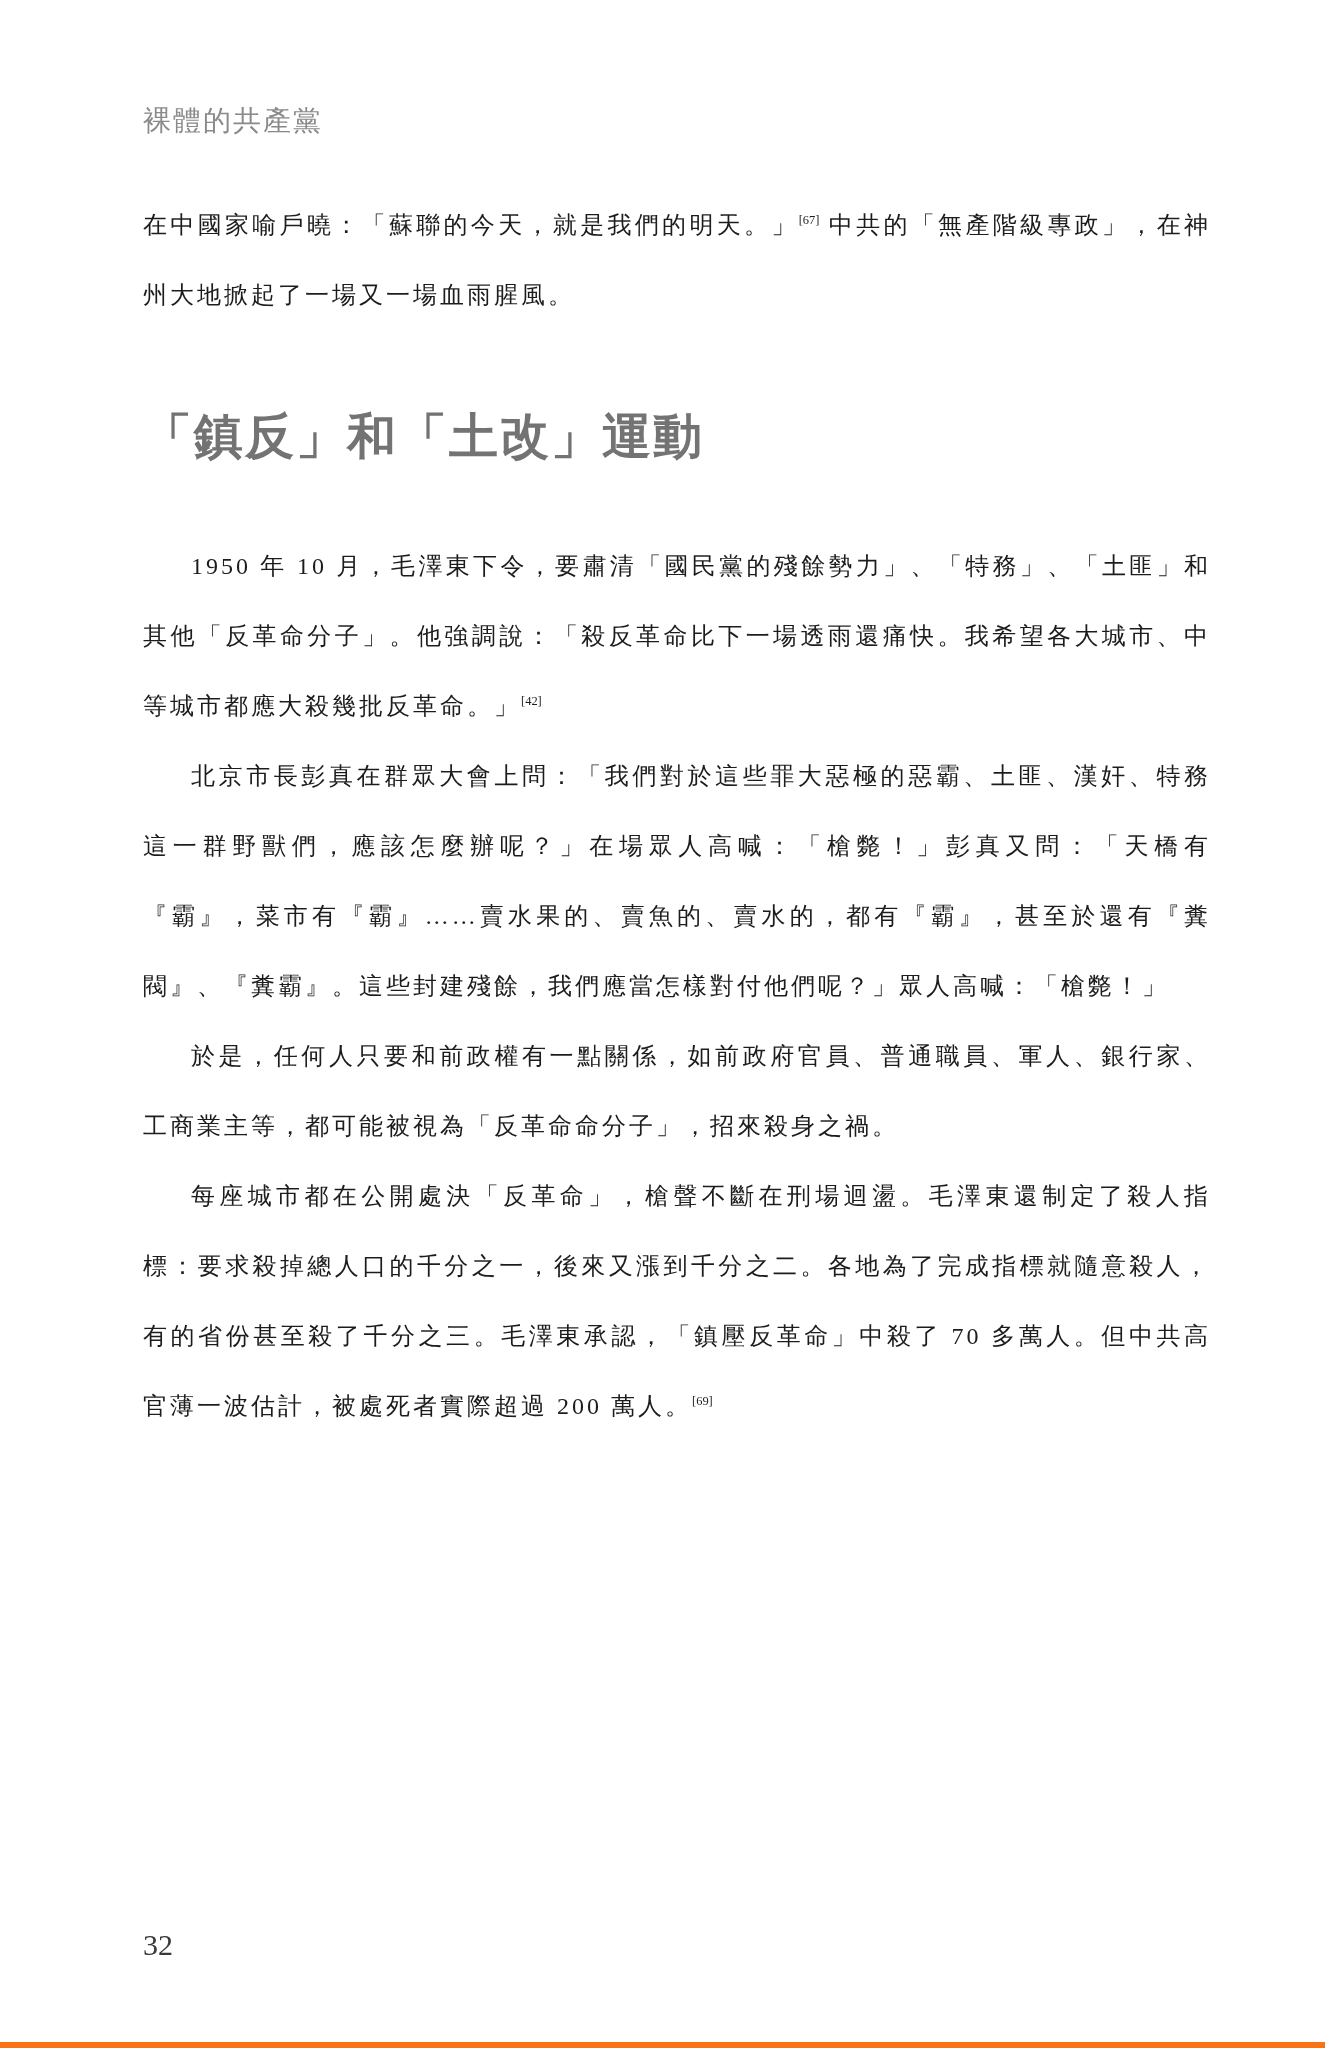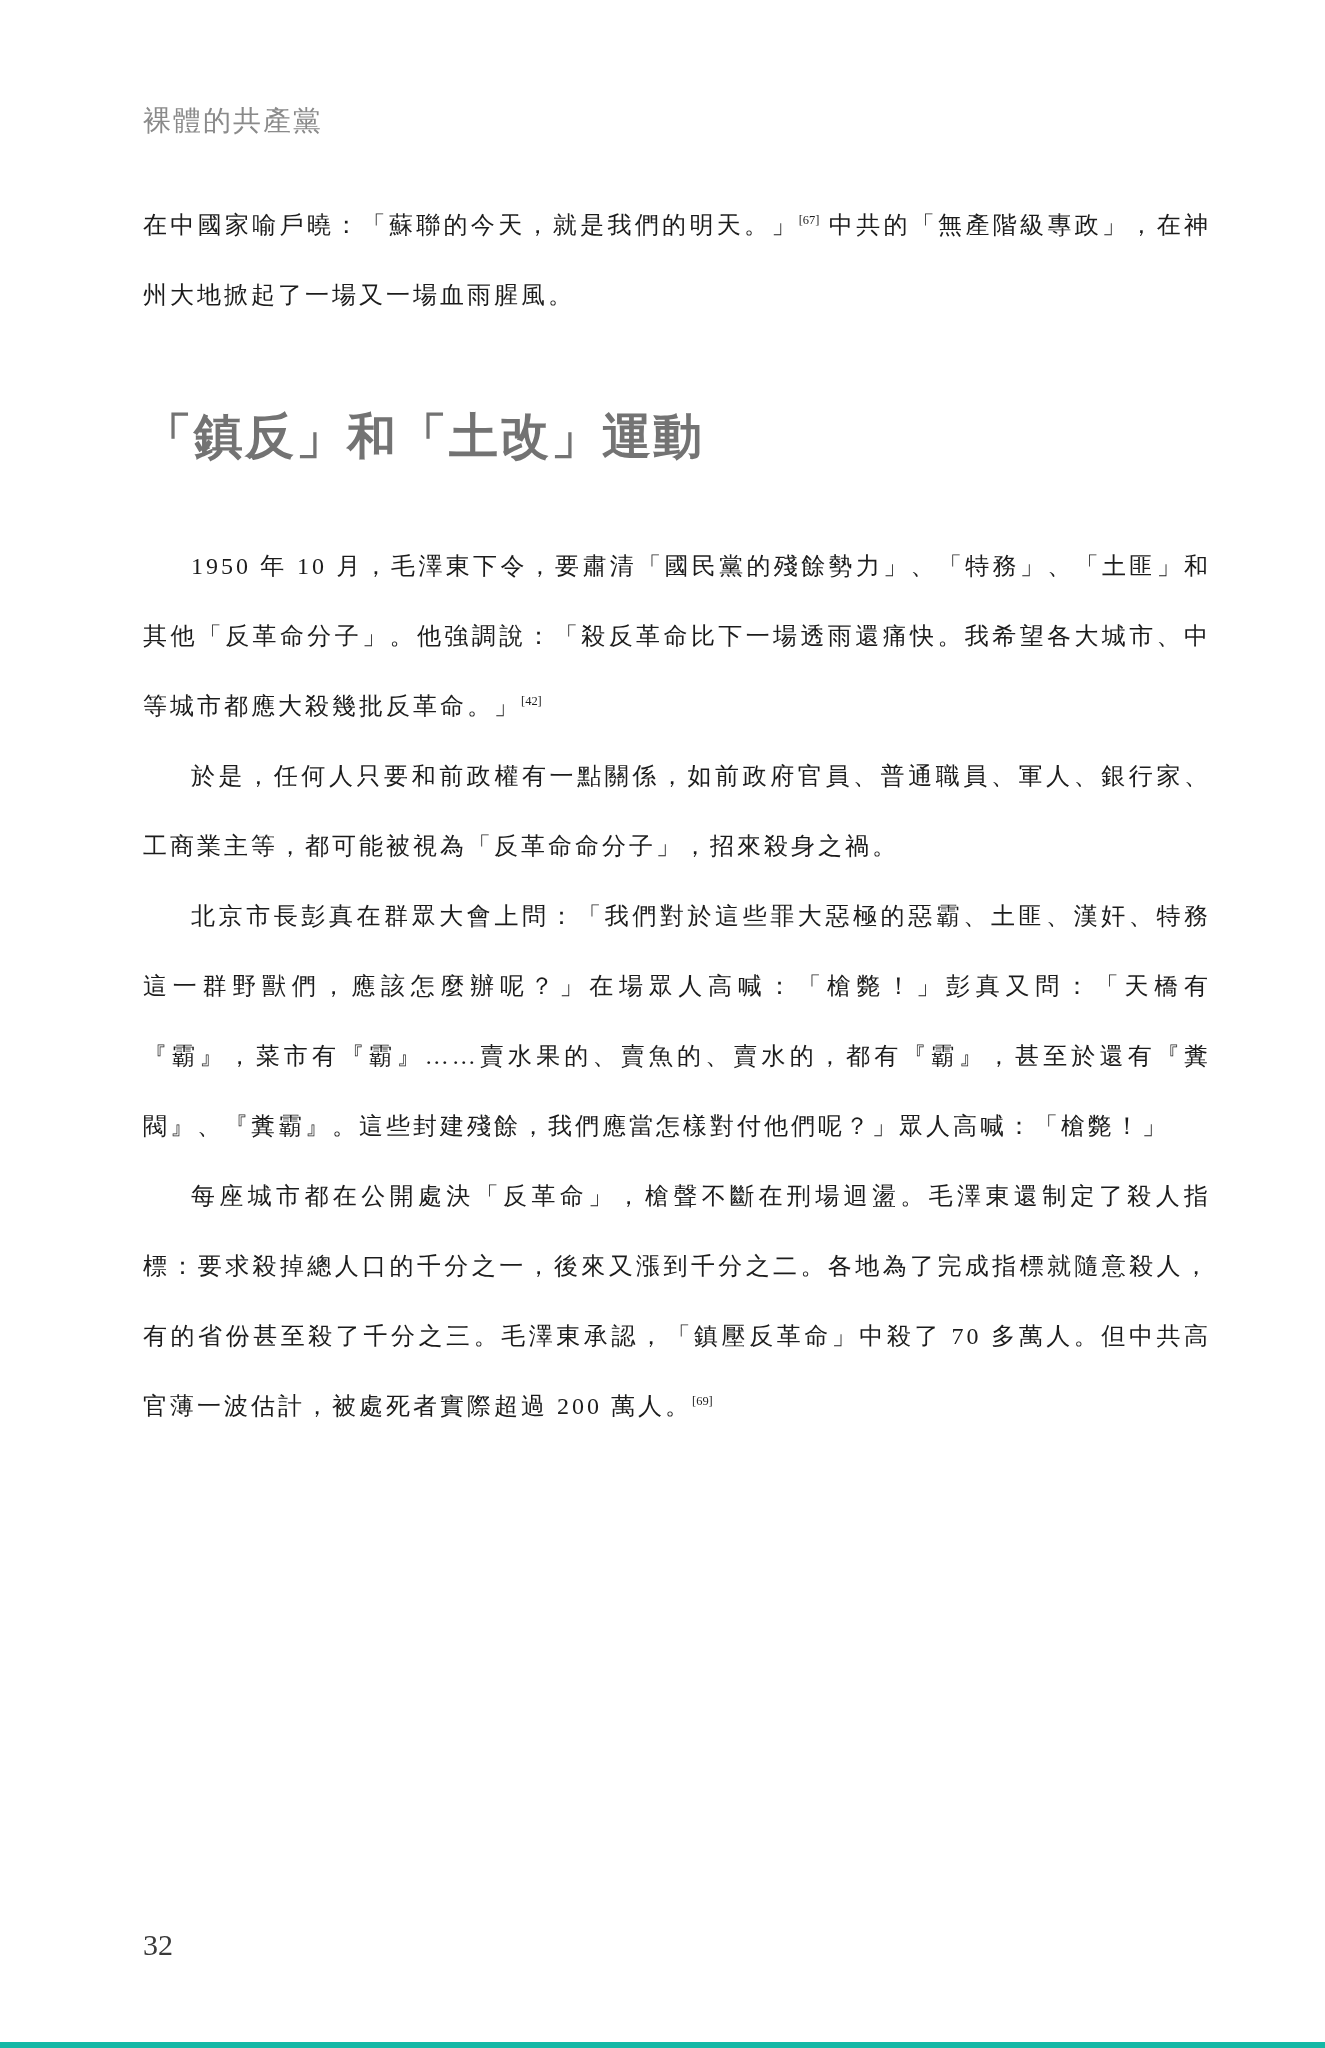--- a/index.html
+++ b/index.html
@@ -8,21 +8,21 @@
     background: #ffffff;
   }
   .page {
     position: relative;
     width: 1325px;
     height: 2048px;
     background: #ffffff;
     overflow: hidden;
     font-family: "Liberation Serif", "DejaVu Serif", serif;
     box-sizing: border-box;
-    border-bottom: 6px solid #14b8a6;
+    border-bottom: 6px solid #f97316;
   }
   .running-header {
     position: absolute;
     top: 102px;
     left: 143px;
     font-family: "Liberation Sans", "DejaVu Sans", sans-serif;
     font-size: 28px;
     letter-spacing: 2px;
     color: #8a8a8a;
   }
@@ -70,19 +70,19 @@
 </head>
 <body>
 
 <div class="page">
   <div class="running-header">裸體的共產黨</div>
 
   <div class="content" id="article">
       <p class="">在中國家喻戶曉：「蘇聯的今天，就是我們的明天。」<sup class="fnref">[67]</sup> 中共的「無產階級專政」，在神州大地掀起了一場又一場血雨腥風。</p>
       <h2>「鎮反」和「土改」運動</h2>
       <p class="indent">1950 年 10 月，毛澤東下令，要肅清「國民黨的殘餘勢力」、「特務」、「土匪」和其他「反革命分子」。他強調說：「殺反革命比下一場透雨還痛快。我希望各大城市、中等城市都應大殺幾批反革命。」<sup class="fnref">[42]</sup></p>
+      <p class="indent">北京市長彭真在群眾大會上問：「我們對於這些罪大惡極的惡霸、土匪、漢奸、特務這一群野獸們，應該怎麼辦呢？」在場眾人高喊：「槍斃！」彭真又問：「天橋有『霸』，菜市有『霸』……賣水果的、賣魚的、賣水的，都有『霸』，甚至於還有『糞閥』、『糞霸』。這些封建殘餘，我們應當怎樣對付他們呢？」眾人高喊：「槍斃！」</p>
       <p class="indent">於是，任何人只要和前政權有一點關係，如前政府官員、普通職員、軍人、銀行家、工商業主等，都可能被視為「反革命命分子」，招來殺身之禍。</p>
-      <p class="indent">北京市長彭真在群眾大會上問：「我們對於這些罪大惡極的惡霸、土匪、漢奸、特務這一群野獸們，應該怎麼辦呢？」在場眾人高喊：「槍斃！」彭真又問：「天橋有『霸』，菜市有『霸』……賣水果的、賣魚的、賣水的，都有『霸』，甚至於還有『糞閥』、『糞霸』。這些封建殘餘，我們應當怎樣對付他們呢？」眾人高喊：「槍斃！」</p>
       <p class="indent">每座城市都在公開處決「反革命」，槍聲不斷在刑場迴盪。毛澤東還制定了殺人指標：要求殺掉總人口的千分之一，後來又漲到千分之二。各地為了完成指標就隨意殺人，有的省份甚至殺了千分之三。毛澤東承認，「鎮壓反革命」中殺了 70 多萬人。但中共高官薄一波估計，被處死者實際超過 200 萬人。<sup class="fnref">[69]</sup></p>
     </div>
 
   <div class="page-number">32</div>
 </div>
 
 </body></html>

